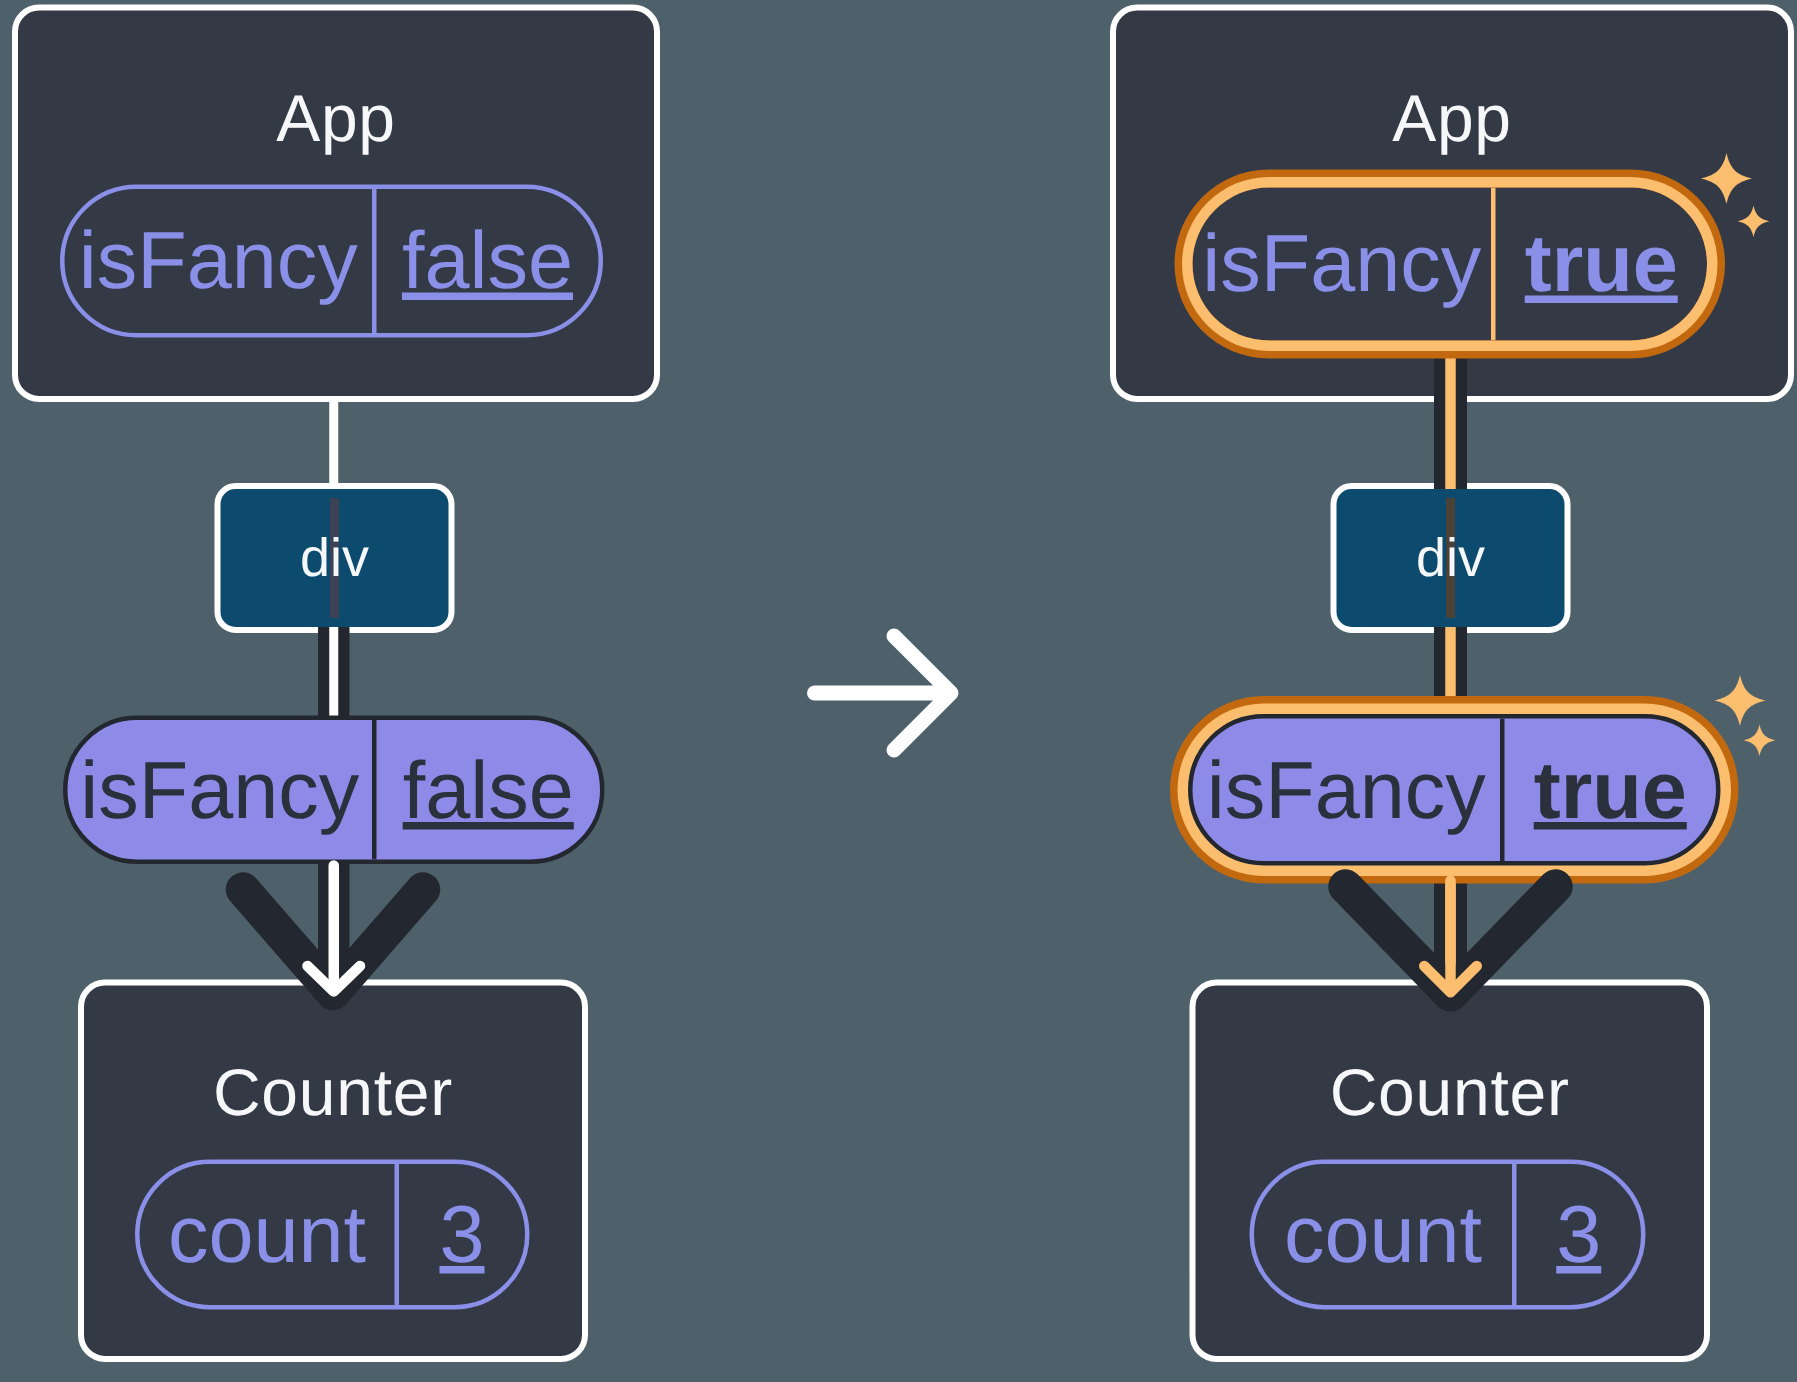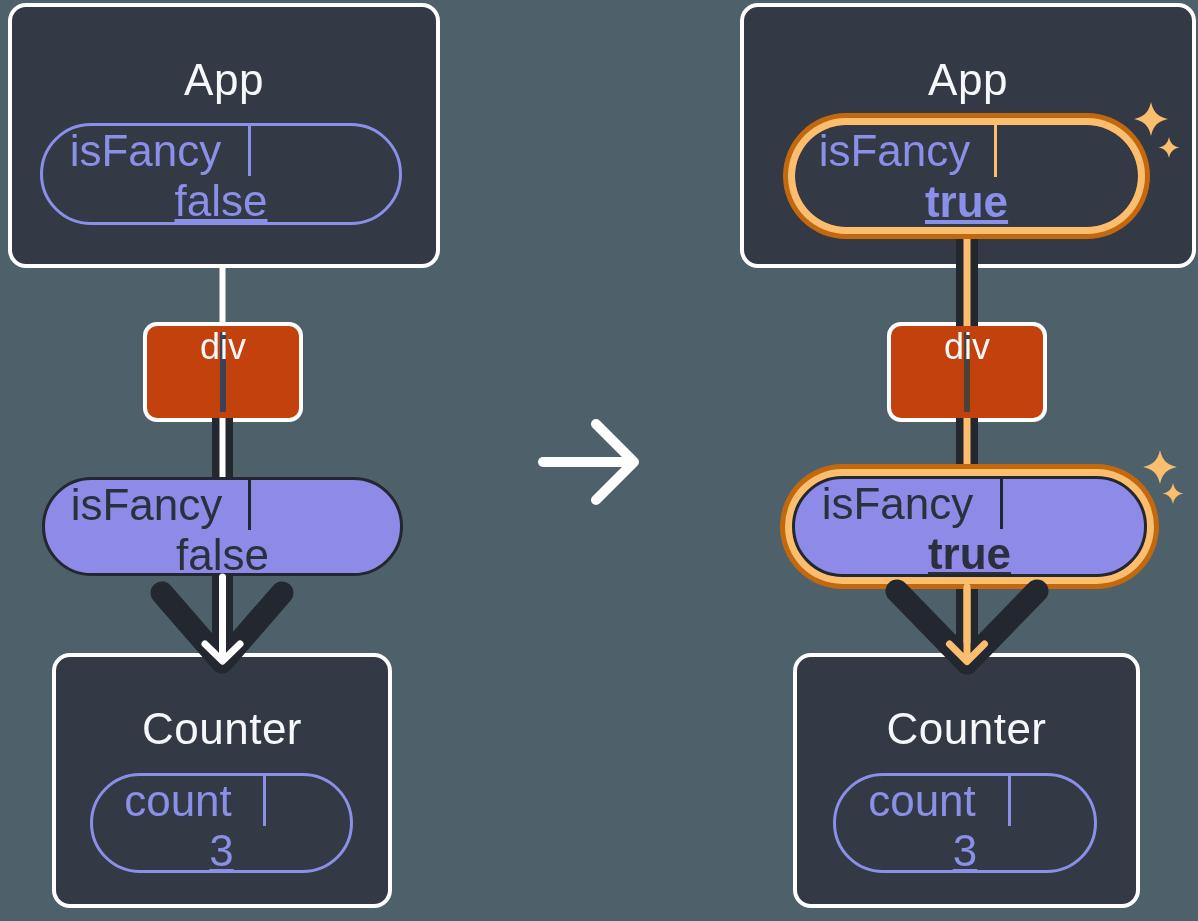--- a/index.html
+++ b/index.html
@@ -18,36 +18,36 @@
   .card{
     position:absolute;box-sizing:border-box;
     background:#333945;border:4px solid #FFFFFF;border-radius:18px;
   }
   .card-title{
     position:absolute;left:0;right:0;text-align:center;
     color:#F6F7F9;font-size:44px;font-weight:500;letter-spacing:.5px;
   }
   .node{
     position:absolute;box-sizing:border-box;
-    background:#c2410c;border:4px solid #FFFFFF;border-radius:14px;
-    display:flex;justify-content:center;
+    background:#0c4a6e;border:4px solid #FFFFFF;border-radius:14px;
+    display:flex;align-items:center;justify-content:center;
   }
   .node .trace{
     position:absolute;left:50%;top:6px;bottom:6px;width:6px;
     transform:translateX(-50%);
   }
   .node .label{
     position:relative;color:#F6F7F9;font-size:36px;font-weight:500;
   }
   .trace-purple{background:#3C4156;}
   .trace-orange{background:#4A4238;}
 
   .pill{
     position:absolute;box-sizing:border-box;display:flex;
-    border-radius:999px;font-size:44px;overflow:hidden;flex-direction:column;
+    border-radius:999px;font-size:54px;overflow:hidden;
   }
   .pill .cell{
     box-sizing:border-box;display:flex;align-items:center;justify-content:center;
     height:100%;
   }
   .pill .cell.grow{flex:1;text-decoration:underline;}
   .pill.outline{border:3px solid #8A8FE8;color:#8A8FE8;background:transparent;}
   .pill.outline .cell.first{border-right:3px solid #8A8FE8;}
   .pill.filled{background:#8E8BE8;border:3px solid #23272F;color:#2A303C;}
   .pill.filled .cell.first{border-right:3px solid #23272F;}

